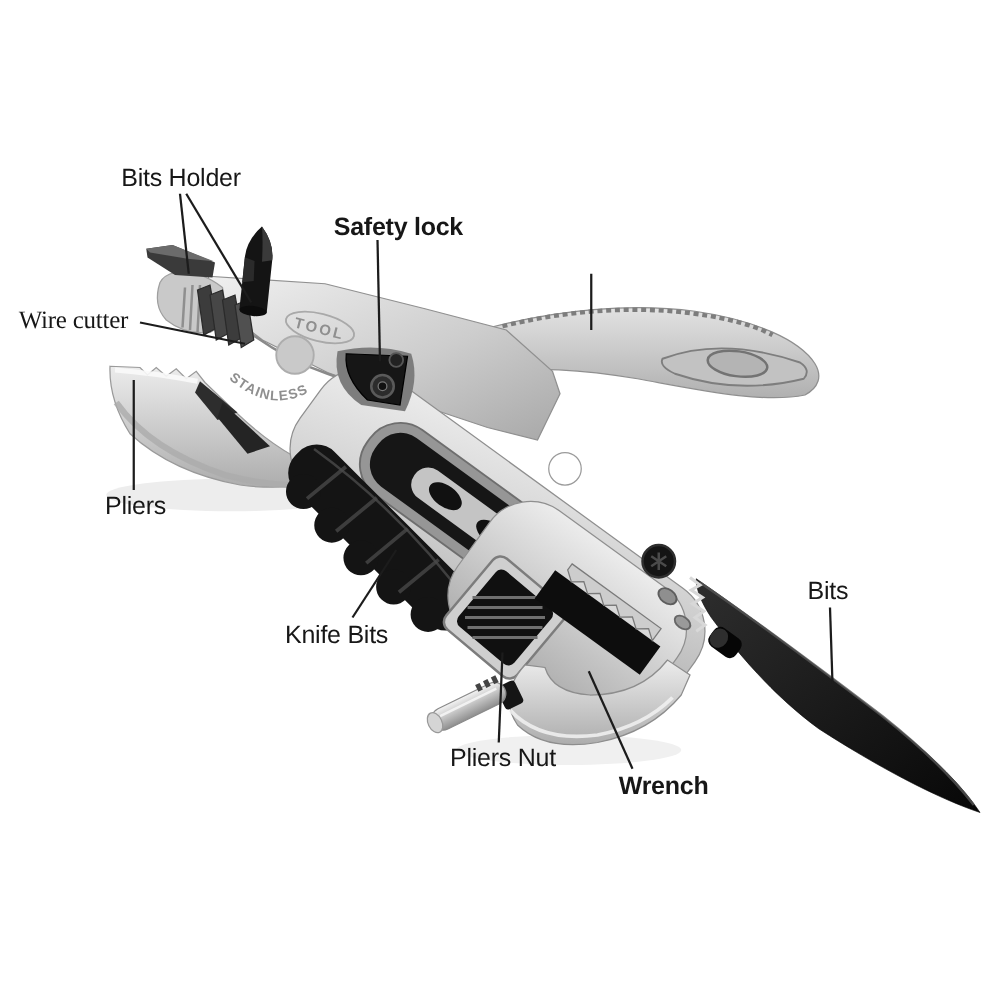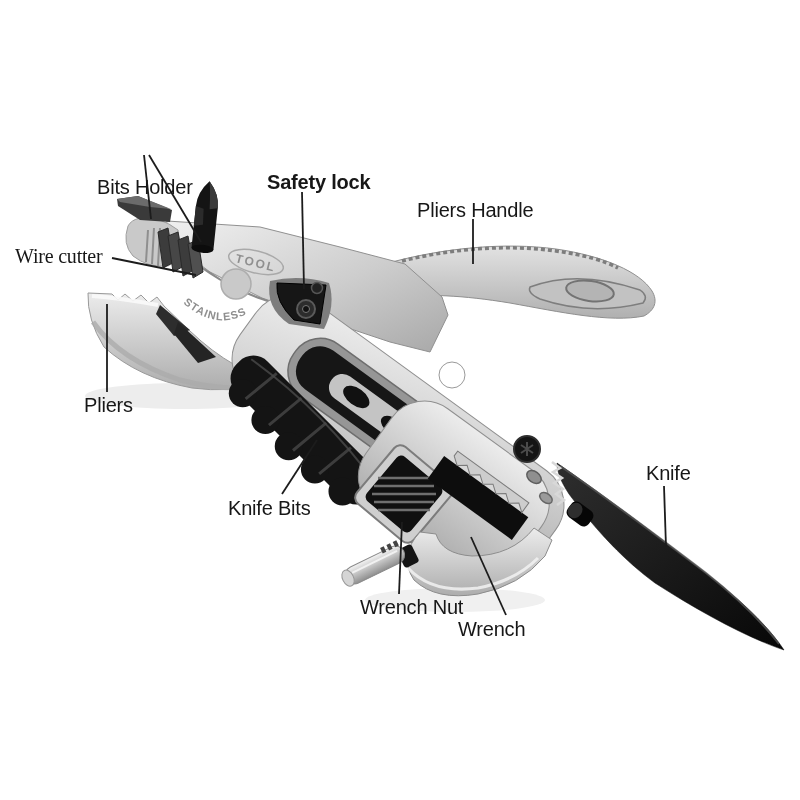--- a/index.html
+++ b/index.html
@@ -5,28 +5,28 @@
   html,body{margin:0;padding:0;background:#ffffff;}
   .stage{
     position:relative;width:800px;height:800px;background:#ffffff;
     font-family:"Liberation Sans", sans-serif;overflow:hidden;
   }
   .stage svg{position:absolute;left:0;top:0;}
   .lbl{
     position:absolute;font-size:20px;line-height:1.1;color:#171717;
     white-space:nowrap;letter-spacing:-0.2px;
   }
-  .lbl-bits-holder{left:97px;top:132px;margin-top:44px;}
+  .lbl-bits-holder{left:97px;top:132px;}
   .lbl-wire-cutter{left:15px;top:245px;font-family:Liberation Serif, serif;}
   .lbl-safety-lock{left:267px;top:171px;font-weight:bold;}
   .lbl-pliers-handle{left:417px;top:199px;}
   .lbl-pliers{left:84px;top:394px;text-align:center;}
   .lbl-driver-bits{left:228px;top:497px;}
   .lbl-wrench-nut{left:360px;top:596px;}
-  .lbl-wrench{left:458px;top:618px;}
+  .lbl-wrench{left:495px;top:618px;font-weight:bold;}
   .lbl-knife{left:646px;top:462px;}
   .emboss{fill:#8f8f8f;font-family:"Liberation Sans",sans-serif;font-weight:bold;}
 </style>
 </head>
 <body>
 
 <div class="stage">
 
 <svg width="800" height="800" viewBox="0 0 800 800">
   <defs>
@@ -202,20 +202,19 @@
     <line x1="317" y1="440" x2="282" y2="494"></line>
     <line x1="402" y1="522" x2="399" y2="594"></line>
     <line x1="471" y1="537" x2="506" y2="615"></line>
     <line x1="664" y1="486" x2="666" y2="547"></line>
   </g>
 </svg>
 
 <div class="lbl lbl-bits-holder">Bits Holder</div>
 <div class="lbl lbl-wire-cutter">Wire cutter</div>
 <div class="lbl lbl-safety-lock">Safety lock</div>
-<div class="lbl lbl-pliers-handle">Pliers Handle</div>
 <div class="lbl lbl-pliers">Pliers</div>
 <div class="lbl lbl-driver-bits">Knife Bits</div>
-<div class="lbl lbl-wrench-nut">Wrench Nut</div>
+<div class="lbl lbl-wrench-nut">Pliers Nut</div>
 <div class="lbl lbl-wrench">Wrench</div>
-<div class="lbl lbl-knife">Knife</div>
+<div class="lbl lbl-knife">Bits</div>
 
 </div>
 
 </body></html>

